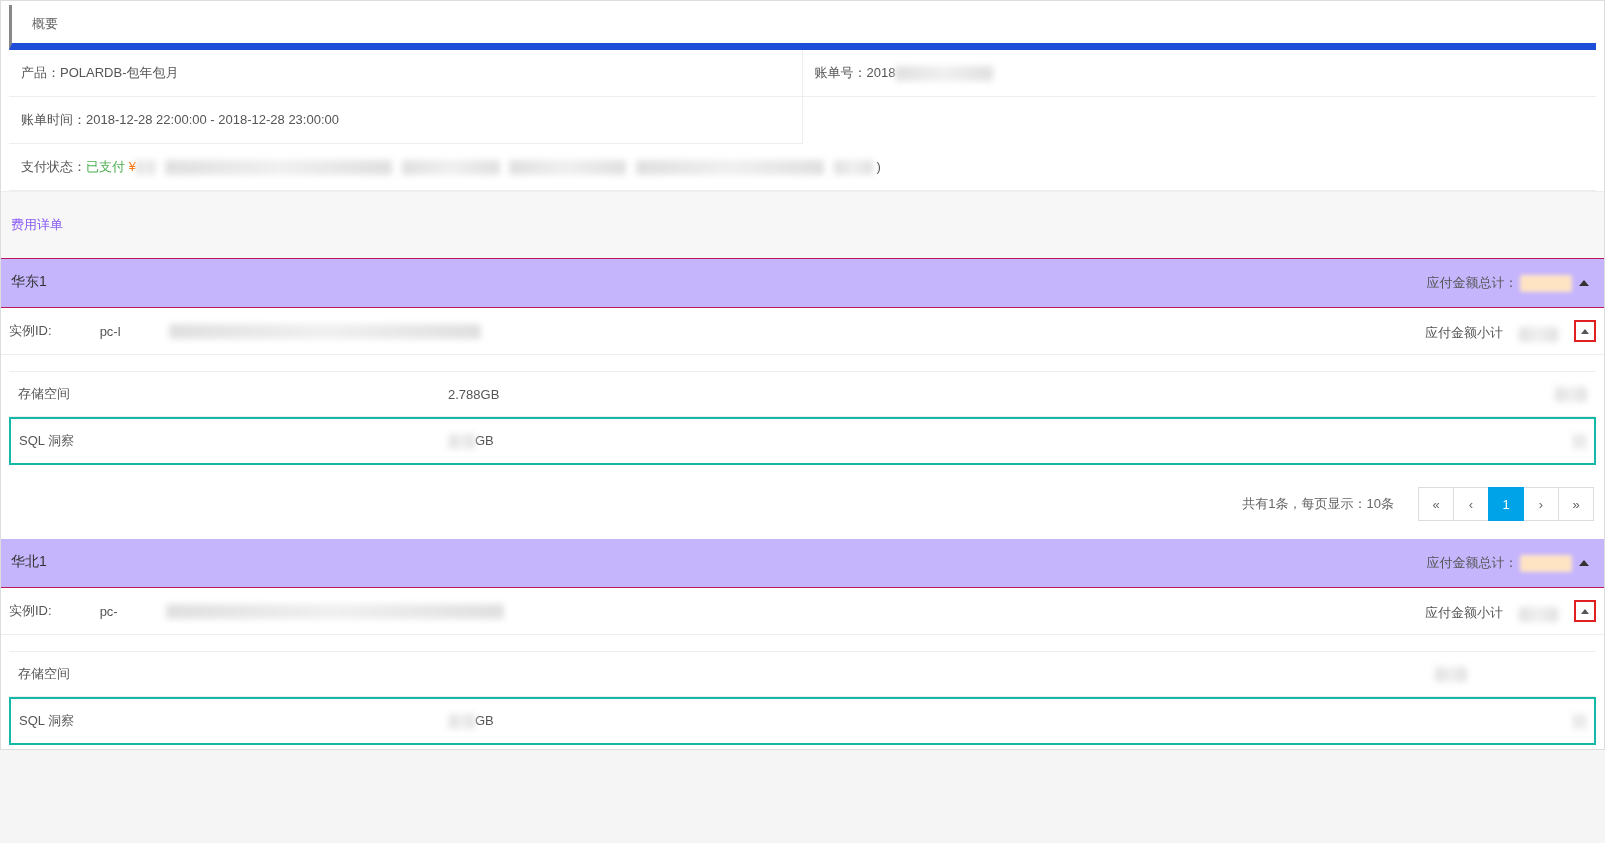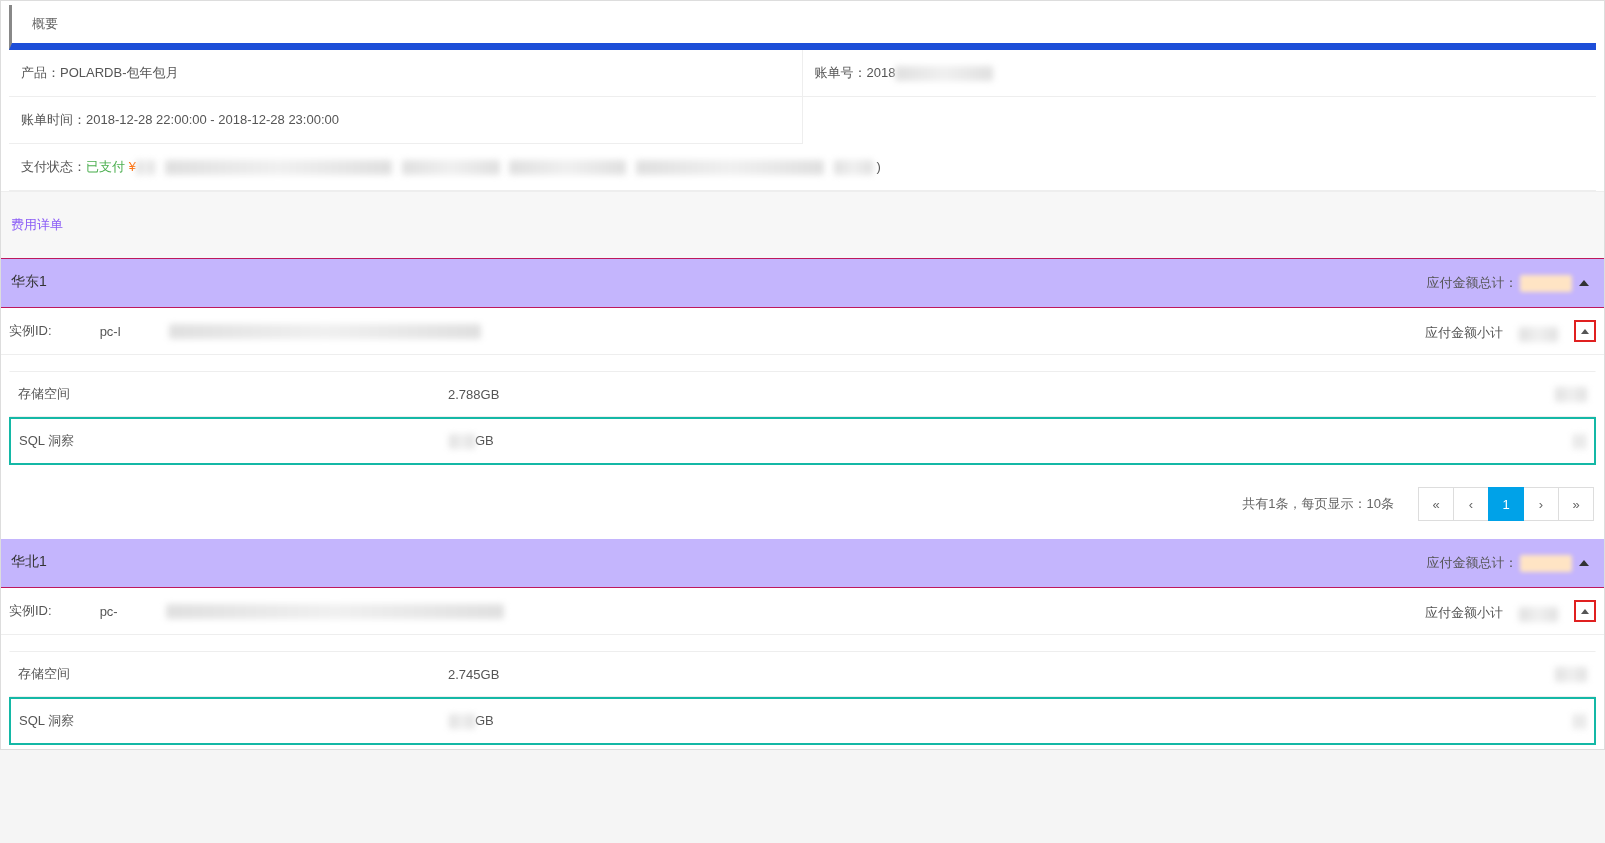--- a/index.html
+++ b/index.html
@@ -299,21 +299,20 @@
       <span class="redacted">xxxxxx</span>
       <div class="collapse-box highlighted">
         <span class="chevron-up-sm"></span>
       </div>
     </div>
   </div>
 
   <div class="detail-rows">
     <div class="detail-row">
       <div>存储空间</div>
-      <div>2.745GB</div>
       <div class="detail-value-right"><span class="redacted">xxxxx</span></div>
     </div>
     <div class="detail-row highlighted">
       <div>SQL 洞察</div>
       <div><span class="redacted">xxxx</span><span>GB</span></div>
       <div class="detail-value-right"><span class="redacted">xx</span></div>
     </div>
   </div>
 
 </div>

